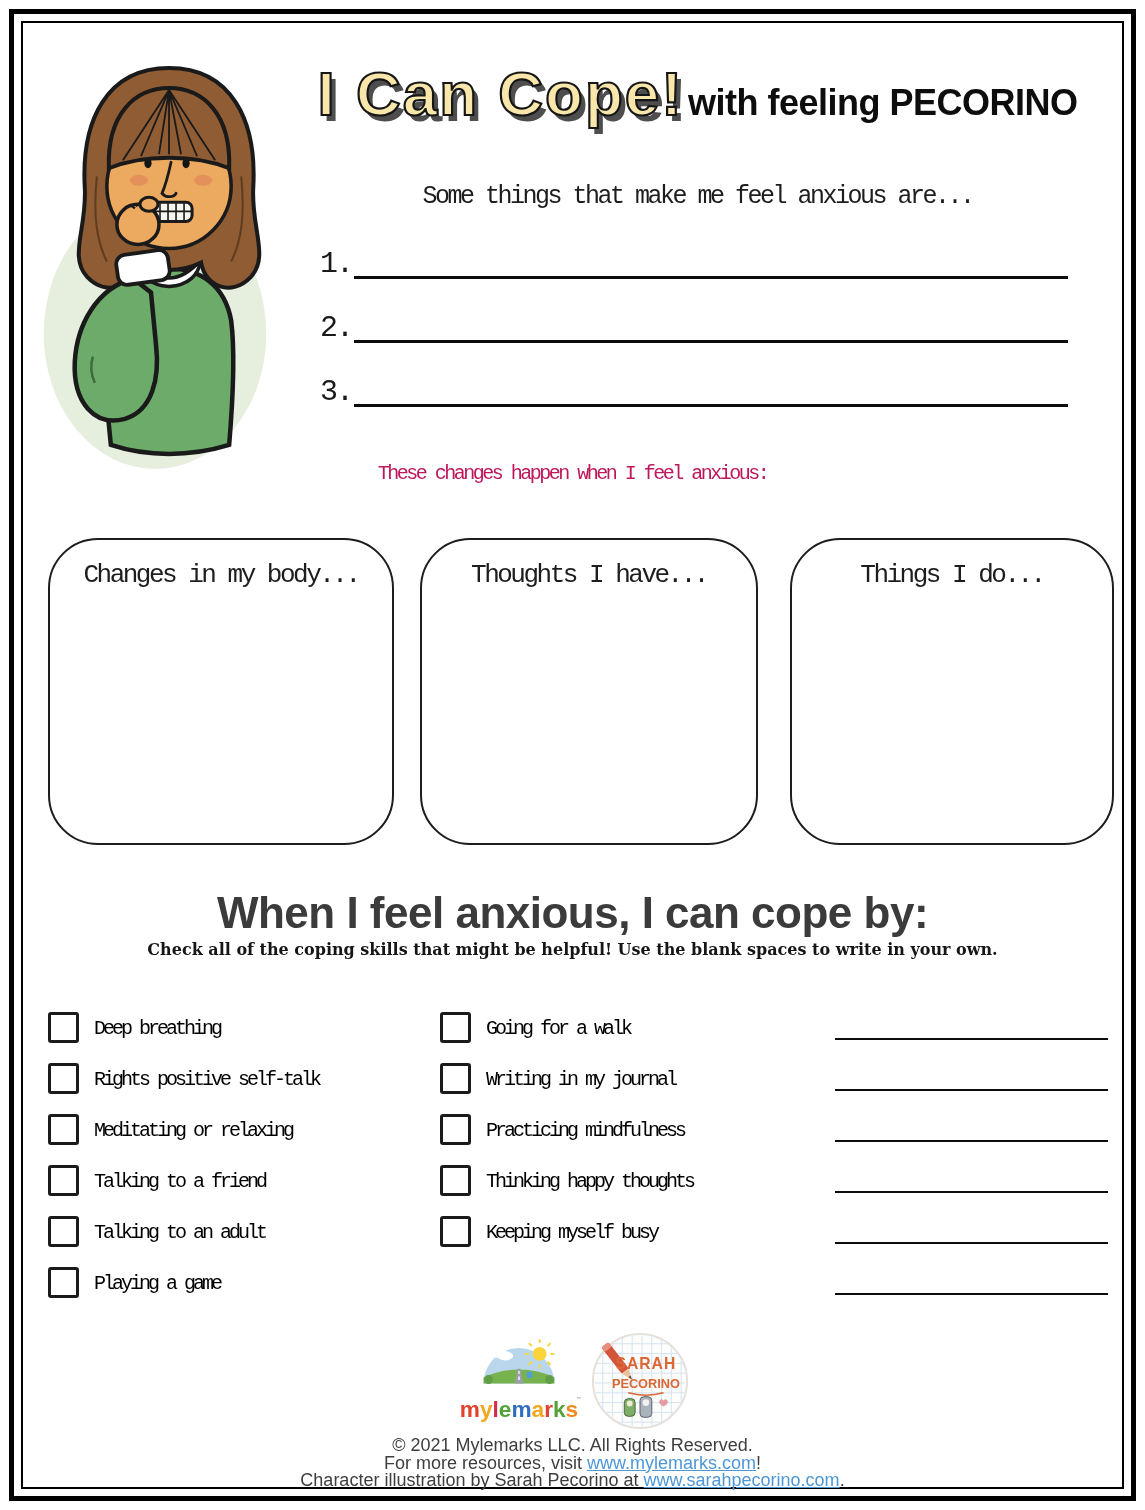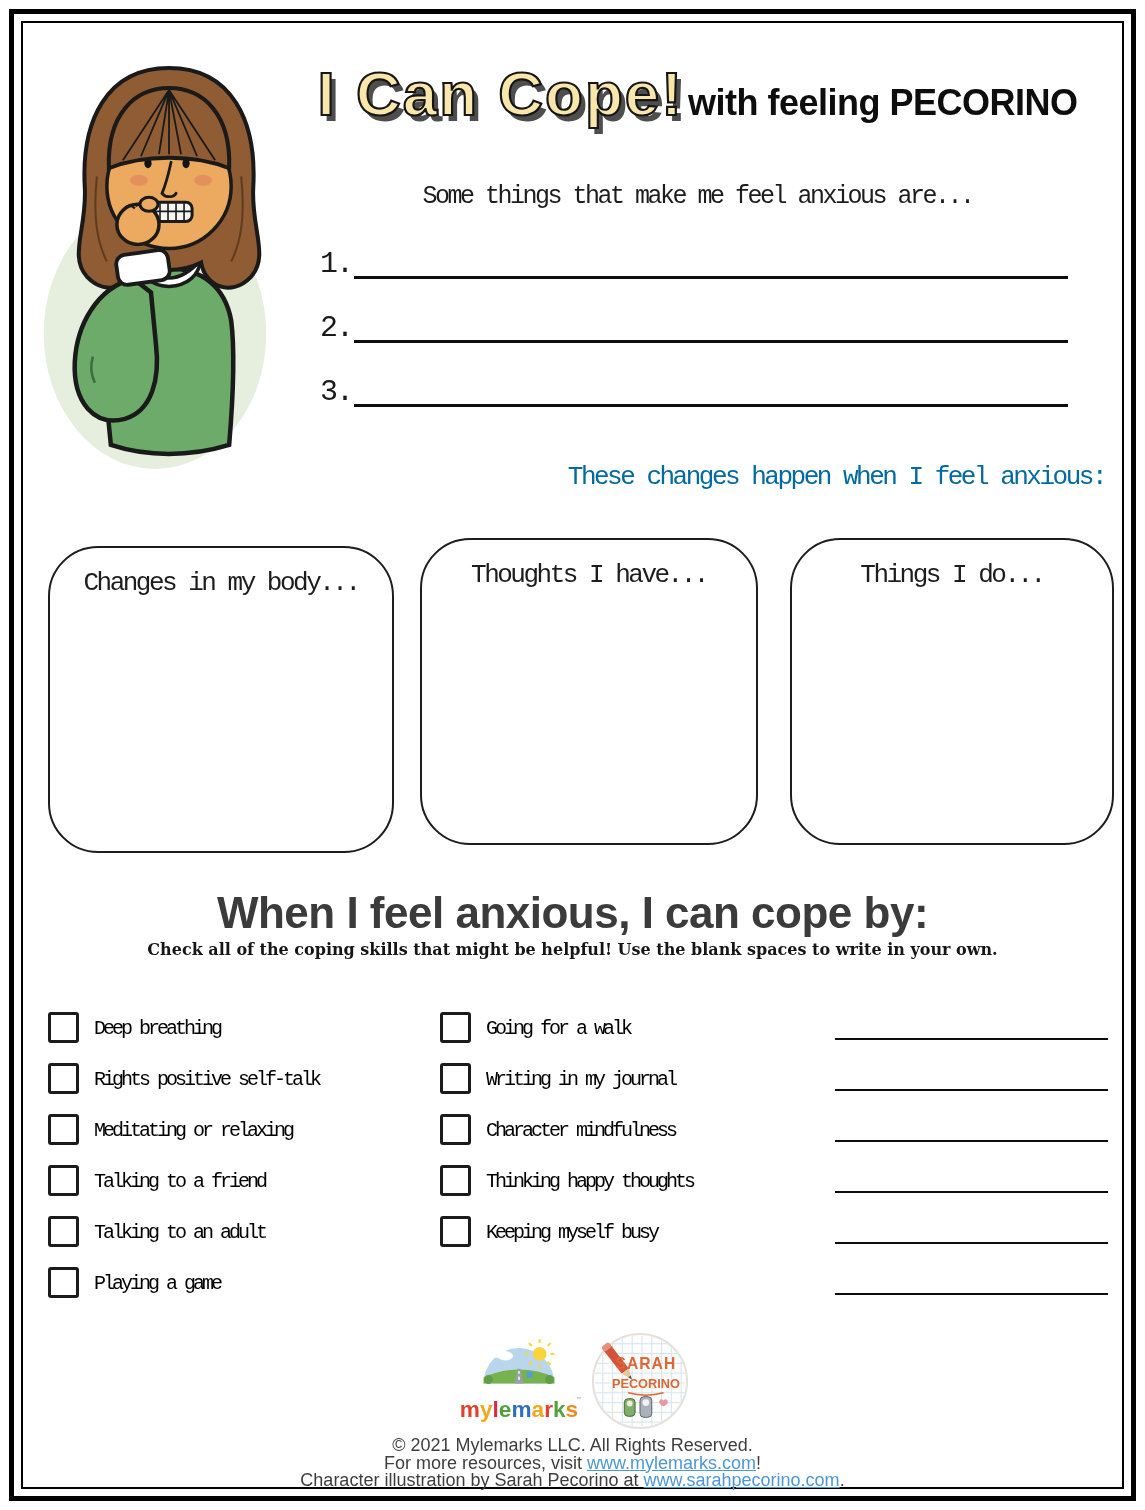--- a/index.html
+++ b/index.html
@@ -21,27 +21,27 @@
   .tw{font-family:"Liberation Mono",monospace;}
 
   .prompt-heading{position:absolute;top:182px;left:280px;width:835px;text-align:center;
                   font-size:25px;letter-spacing:-2.5px;color:#1d1d1d;}
 
   .line-row{position:absolute;left:320px;width:748px;height:36px;display:flex;align-items:flex-end;}
   .line-row.l1{top:243px;} .line-row.l2{top:307px;} .line-row.l3{top:371px;}
   .line-num{font-size:30px;letter-spacing:-2px;line-height:1;padding-right:2px;}
   .write-line{flex:1;height:34px;border-bottom:3px solid #0d0d0d;}
 
-  .changes-heading{position:absolute;top:462px;left:40px;right:40px;text-align:right;
-                   font-size:26px;letter-spacing:-2.5px;color:#0369a1;}
+  .changes-heading{position:absolute;top:462px;left:40px;right:40px;text-align:center;
+                   font-size:20px;letter-spacing:-2.5px;color:#be185d;}
 
   
   .boxes{position:absolute;top:538px;left:48px;width:1062px;height:308px;}
   .cbox{position:absolute;top:0;height:303px;background:#fff;border:2.5px solid #1d1d1d;border-radius:50px;}
-  .cbox.b1{left:0;width:342px;margin-top:8px;}
+  .cbox.b1{left:0;width:342px;}
   .cbox.b2{left:372px;width:334px;}
   .cbox.b3{left:742px;width:320px;}
   .cbox::before{content:"";position:absolute;z-index:-1;background:#e4eddc;width:105%;height:104%;border-radius:48% 52% 55% 45%;}
   .cbox.b1::before{left:-7%;top:-4.5%;transform:rotate(-4deg);}
   .cbox.b2::before{left:-2%;top:-5%;transform:rotate(3deg);}
   .cbox.b3::before{left:0;top:-5%;width:107%;transform:rotate(3deg);}
   .cbox::after{content:"";position:absolute;z-index:-1;background:#e4eddc;width:62%;height:12%;left:19%;bottom:-4%;border-radius:50%;}
   .cbox-label{text-align:center;padding-top:20px;font-size:26px;letter-spacing:-2.5px;color:#1d1d1d;}
 
   .cope-heading{position:absolute;top:888px;left:0;right:0;text-align:center;
@@ -183,21 +183,21 @@
       <div class="check-row">
         <span class="checkbox"></span>
         <span class="check-label tw">Going for a walk</span>
       </div>
       <div class="check-row">
         <span class="checkbox"></span>
         <span class="check-label tw">Writing in my journal</span>
       </div>
       <div class="check-row">
         <span class="checkbox"></span>
-        <span class="check-label tw">Character mindfulness</span>
+        <span class="check-label tw">Practicing mindfulness</span>
       </div>
       <div class="check-row">
         <span class="checkbox"></span>
         <span class="check-label tw">Thinking happy thoughts</span>
       </div>
       <div class="check-row">
         <span class="checkbox"></span>
         <span class="check-label tw">Keeping myself busy</span>
       </div>
     </div>

